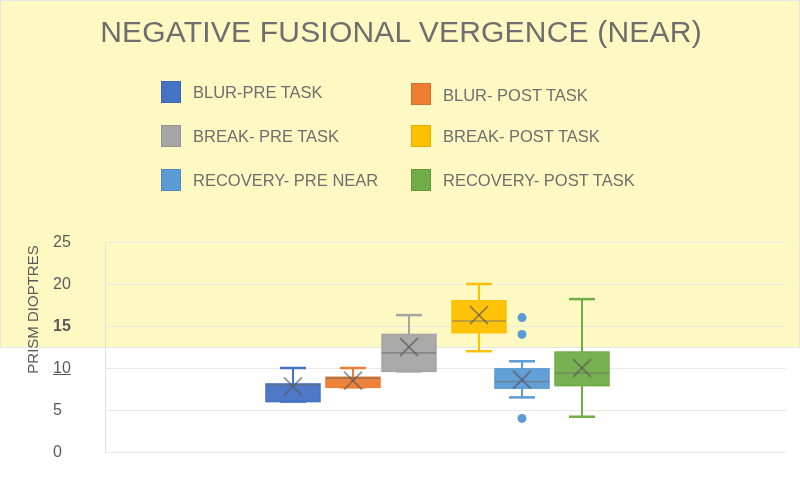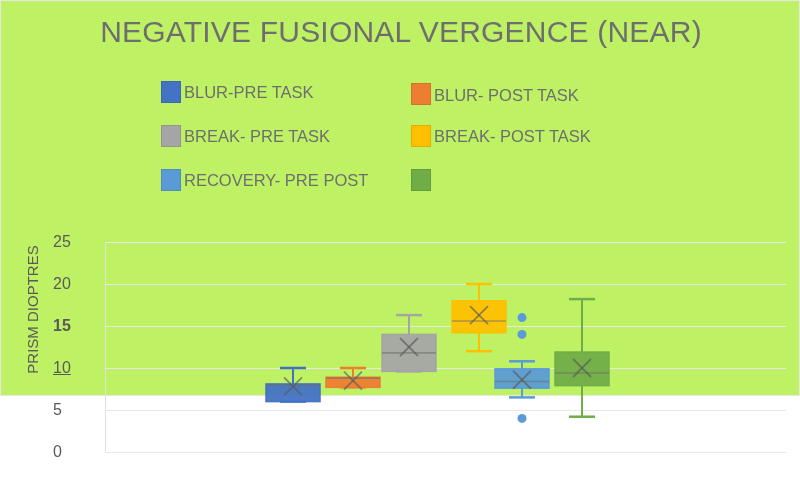--- a/index.html
+++ b/index.html
@@ -4,24 +4,24 @@
 <style>
   html,body{margin:0;padding:0;}
   body{
     width:800px;height:484px;
     background:#ffffff;
     font-family:"Liberation Sans", sans-serif;
     overflow:hidden;
     position:relative;
   }
   #frame{
-    position:absolute;left:0;top:0;width:800px;height:396px;
+    position:absolute;left:0;top:0;width:800px;height:348px;
     border:1px solid #e6e6e6;
     box-sizing:border-box;
-    background:#bef264;
+    background:#fef9c3;
   }
   #chart-title{
     position:absolute;left:0;top:14px;width:800px;
     text-align:center;
     font-size:30px;
     color:#6e6e6e;
     letter-spacing:.2px;
     font-weight:400;
     white-space:nowrap;
   }
@@ -33,21 +33,21 @@
     display:flex;align-items:center;
     height:26px;
   }
   .legend-swatch{
     width:20px;height:22px;
     border:1px solid rgba(0,0,0,.10);
     box-sizing:border-box;
     flex:0 0 auto;
   }
   .legend-label{
-    margin-left:3px;
+    margin-left:12px;
     font-size:16.5px;
     color:#6e6e6e;
     white-space:nowrap;
   }
   #ylabel{
     position:absolute;
     left:-74px;top:300px;
     width:210px;
     transform:rotate(-90deg);
     transform-origin:center center;
@@ -100,24 +100,25 @@
       <div class="legend-item" style="left: 0px; top: 44px;">
         <span class="legend-swatch" style="background: rgb(165, 165, 165);"></span>
         <span class="legend-label">BREAK- PRE TASK</span>
       </div>
       <div class="legend-item" style="left: 250px; top: 44px; text-align: right;">
         <span class="legend-swatch" style="background: rgb(255, 192, 0);"></span>
         <span class="legend-label">BREAK- POST TASK</span>
       </div>
       <div class="legend-item" style="left: 0px; top: 88px;">
         <span class="legend-swatch" style="background: rgb(91, 155, 213);"></span>
-        <span class="legend-label">RECOVERY- PRE POST</span>
+        <span class="legend-label">RECOVERY- PRE NEAR</span>
       </div>
       <div class="legend-item" style="left: 250px; top: 88px;">
         <span class="legend-swatch" style="background: rgb(112, 173, 71);"></span>
+        <span class="legend-label">RECOVERY- POST TASK</span>
       </div>
     </div>
 
   <div id="ylabel">PRISM DIOPTRES</div>
 
   <div id="yticks">
       <div class="ytick" style="top: 241px; left: 52px; right: auto;">25</div>
       <div class="ytick" style="top: 283px; left: 52px; right: auto;">20</div>
       <div class="ytick" style="top: 325px; left: 52px; right: auto; font-weight: bold;">15</div>
       <div class="ytick" style="top: 367px; left: 52px; right: auto; text-decoration: underline;">10</div>

